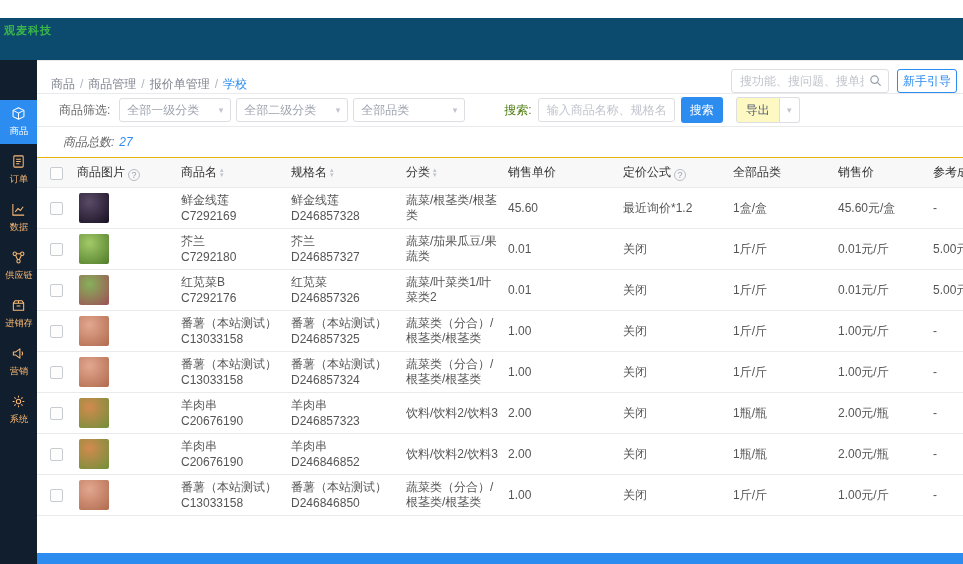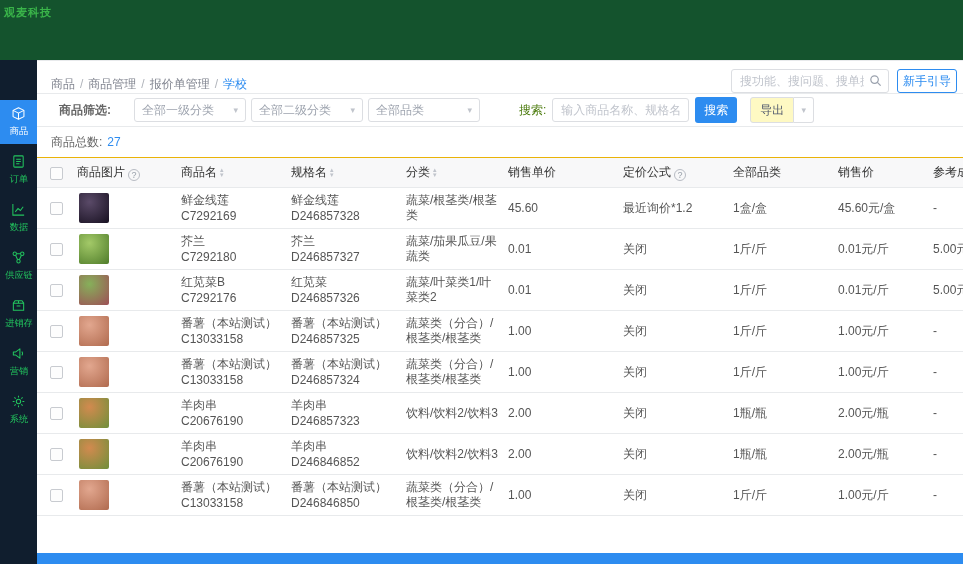--- a/index.html
+++ b/index.html
@@ -7,59 +7,59 @@
     --sidebar-bg:#101e2e;
     --logo-green:#3ab54a;
     --footer-bar:#2d8cf0;
   }
   *{box-sizing:border-box;}
   html,body{margin:0;padding:0;background:#fff;}
   body{font-family:"Liberation Sans","DejaVu Sans",sans-serif;}
   #app{position:relative;width:963px;height:564px;overflow:hidden;background:#fff;font-size:12px;color:#515a6e;}
 
   
-  .header{position:absolute;top:0;left:0;width:100%;height:60px;background:#14532d;}
+  .header{position:absolute;top:18px;left:0;width:100%;height:60px;background:#0c4a6e;}
   .logo{position:absolute;top:5px;left:4px;font-size:11px;font-weight:bold;color:var(--logo-green);letter-spacing:1px;}
 
   
   .sidebar{position:absolute;top:60px;left:0;bottom:0;width:37px;background:var(--sidebar-bg);padding-top:40px;}
-  .side-item{width:37px;height:44px;margin-bottom:4px;display:flex;flex-direction:column;align-items:center;justify-content:center;gap:3px;color:#22c55e;cursor:pointer;}
+  .side-item{width:37px;height:44px;margin-bottom:4px;display:flex;flex-direction:column;align-items:center;justify-content:center;gap:3px;color:#fdba74;cursor:pointer;}
   .side-item.active{background:var(--accent);color:#fff;}
   .side-item .icn{width:15px;height:15px;display:block;}
   .side-item .icn svg{width:15px;height:15px;display:block;}
   .side-item .lbl{font-size:10px;white-space:nowrap;transform:scale(.92);}
 
   
   .main{position:absolute;top:60px;left:37px;right:0;bottom:0;background:#fff;}
   .crumb-row{height:34px;border-top:1px solid #e8eaec;border-bottom:1px solid #e8eaec;display:flex;align-items:flex-end;justify-content:space-between;padding:0 6px 0 14px;}
   .crumbs{color:#80848f;}
   .crumbs .sep{margin:0 5px;color:#b0b4bb;}
   .crumbs .crumb{color:#80848f;cursor:pointer;}
   .crumbs .crumb.active{color:var(--accent);}
   .header-right{display:flex;align-items:center;gap:8px;}
   .global-search{position:relative;width:158px;height:24px;}
   .global-search input{width:100%;height:100%;border:1px solid #dcdee2;border-radius:3px;padding:0 24px 0 8px;font-size:12px;color:#333;outline:none;font-family:inherit;}
   input::placeholder{color:#c0c4cc;}
   .mag{position:absolute;right:6px;top:4px;width:15px;height:15px;}
   .guide-btn{height:24px;padding:0 5px;border:1px solid var(--accent);color:var(--accent);background:#fff;border-radius:3px;font-size:12px;line-height:22px;cursor:pointer;font-family:inherit;white-space:nowrap;}
 
   .filter-row{height:33px;display:flex;align-items:center;padding-left:22px;border-bottom:1px solid #e8eaec;gap:5px;}
-  .filter-label{color:#666;margin-right:18px;font-weight:bold;}
+  .filter-label{color:#666;margin-right:4px;}
   .select{width:112px;height:24px;border:1px solid #dcdee2;border-radius:3px;display:flex;align-items:center;justify-content:space-between;padding:0 7px;background:#fff;cursor:pointer;}
   .select .val{color:#9da3ae;}
   .caret{color:#c0c4cc;font-size:9px;line-height:1;}
   .search-group{margin-left:34px;display:flex;align-items:center;gap:6px;}
   .search-group .search-label{color:#4d7c0f;}
   .product-search{width:137px;height:24px;border:1px solid #dcdee2;border-radius:3px;padding:0 8px;font-size:12px;outline:none;font-family:inherit;color:#333;}
   .btn-primary{height:26px;padding:0 9px;background:var(--accent);color:#fff;border:none;border-radius:3px;font-size:12px;cursor:pointer;font-family:inherit;}
   .export-group{display:flex;margin-left:7px;}
   .export-main{height:26px;padding:0 9px;background:#fef9c3;border:1px solid #dcdee2;border-radius:3px 0 0 3px;font-size:12px;color:#515a6e;cursor:pointer;font-family:inherit;}
   .export-caret{width:20px;height:26px;background:#fff;border:1px solid #dcdee2;border-left:none;border-radius:0 3px 3px 0;display:flex;align-items:center;justify-content:center;cursor:pointer;padding:0;}
 
-  .summary-row{height:30px;display:flex;align-items:center;padding-left:14px;color:#666;gap:5px;}
+  .summary-row{height:30px;display:flex;align-items:center;padding-left:26px;color:#666;gap:5px;font-style:italic;}
   .summary-count{color:var(--accent);}
 
   table{width:100%;border-collapse:collapse;table-layout:fixed;}
   thead th{background:#f8f8f9;height:30px;font-weight:normal;color:#333;text-align:left;padding:0 4px;font-size:12px;border-top:1px solid #eab308;border-bottom:1px solid #e8eaec;white-space:nowrap;overflow:hidden;}
   thead th.c-check, tbody td.c-check{padding-left:13px;}
   tbody td{border-bottom:1px solid #e8eaec;padding:4px 4px;vertical-align:middle;color:#555;font-size:12px;overflow:hidden;}
   tbody tr{height:41px;}
   .two-line div{line-height:16px;white-space:nowrap;overflow:hidden;}
   td.wrap{white-space:normal;line-height:15px;}
   td.nowrap{white-space:nowrap;}

